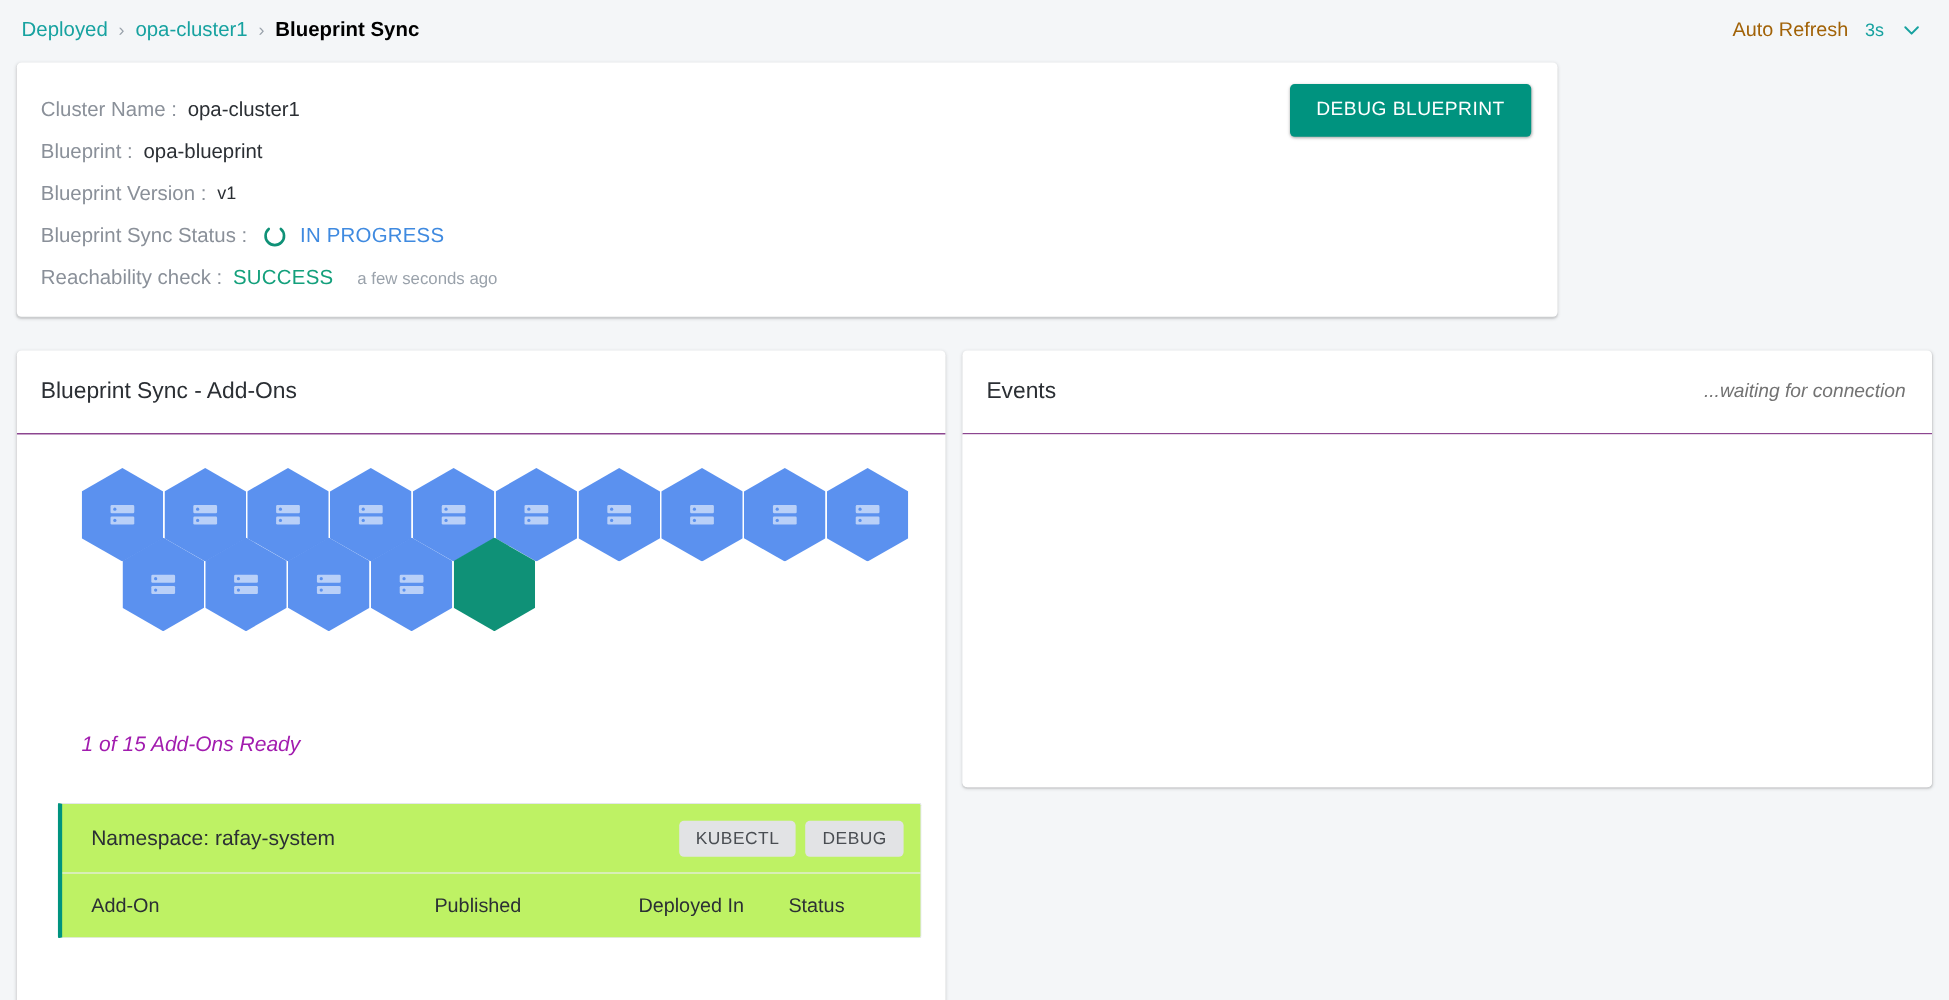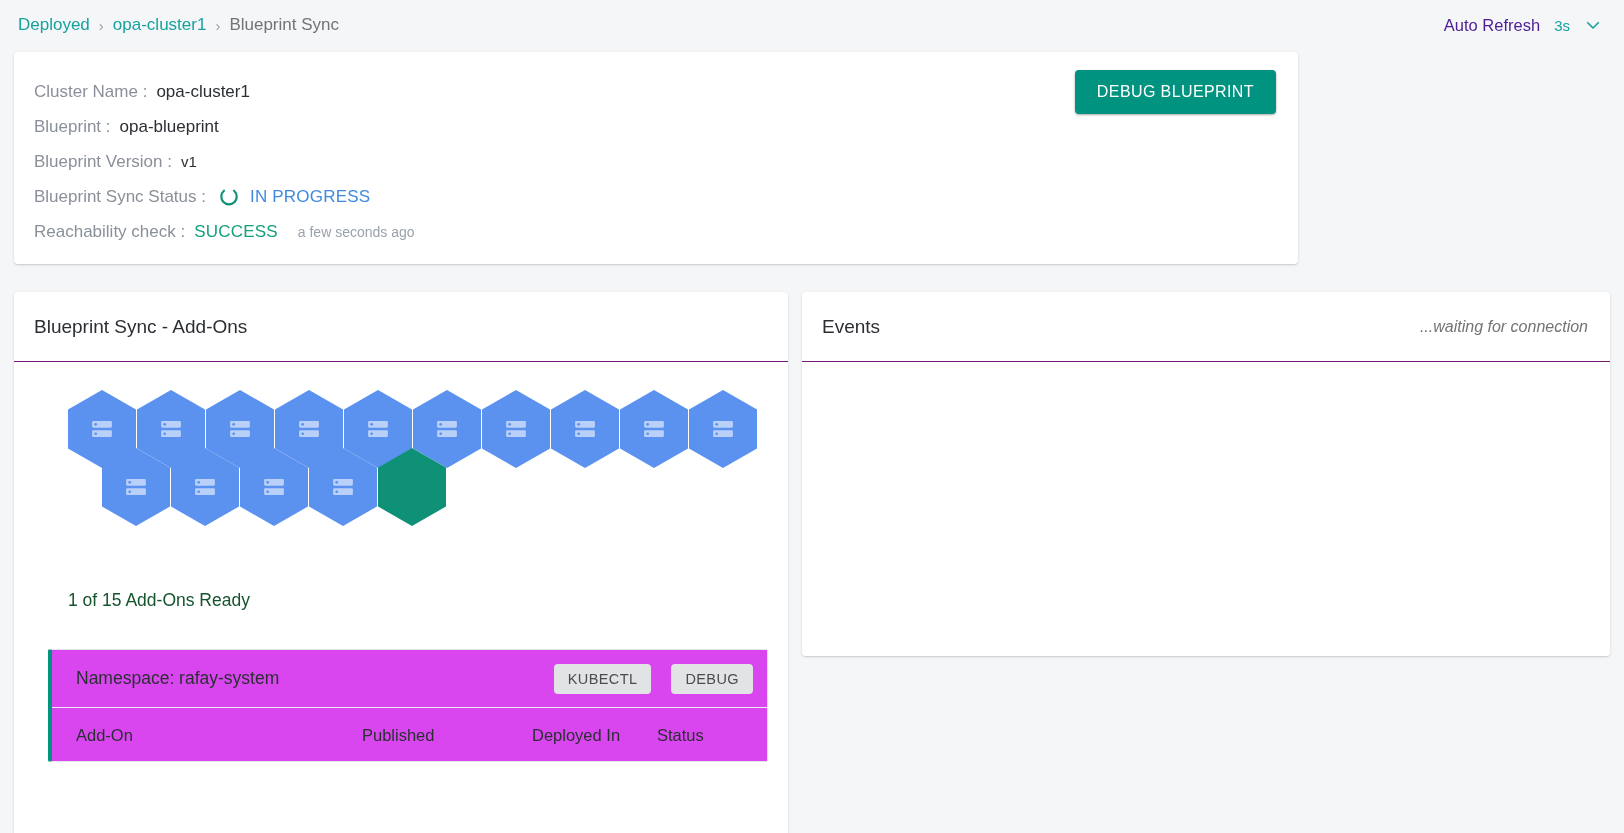--- a/index.html
+++ b/index.html
@@ -16,29 +16,29 @@
   .topbar {
     height: 50px;
     display: flex;
     align-items: center;
     padding: 0 22px 0 18px;
     background: #f4f6f8;
   }
   .crumbs { display: flex; align-items: center; font-size: 17px; }
   .crumb-link { color: #17a2a0; cursor: pointer; white-space: nowrap; }
   .crumb-sep { color: #9aa2ab; margin: 0 9px; font-size: 15px; }
-  .crumb-current { color: #737373; white-space: nowrap; }
+  .crumb-current { color: #000000; white-space: nowrap; font-weight: bold; }
 
   .topbar-right {
     margin-left: auto;
     display: flex;
     align-items: center;
     gap: 14px;
   }
-  .auto-refresh-label { color: #4c1d95; font-size: 16.5px; }
+  .auto-refresh-label { color: #a16207; font-size: 16.5px; }
   .auto-refresh-value { color: #17a2a0; font-size: 15px; cursor: pointer; }
   .chevron-down {
     width: 18px; height: 18px; cursor: pointer;
     display: inline-flex; align-items: center; justify-content: center;
   }
 
   
   .card {
     background: #ffffff;
     border-radius: 4px;
@@ -117,42 +117,43 @@
     width: 68px; height: 78px;
     margin-right: 1px;
     background: #5b91ef;
     clip-path: polygon(50% 0%, 100% 25%, 100% 75%, 50% 100%, 0% 75%, 0% 25%);
     display: flex; align-items: center; justify-content: center;
   }
   .hex.ready { background: #0f9177; }
   .hex-icon { width: 22px; height: 18px; }
 
   .ready-count {
-    margin: 20px 0 0 54px;
+    margin: 40px 0 0 54px;
     font-size: 17.5px;
-    color: #14532d;
+    color: #a21caf;
+    font-style: italic;
   }
 
   
   .ns-block {
     margin: 38px 20px 0 34px;
     border: 1px solid #e4e7ea;
     border-left: 4px solid #00937f;
     border-radius: 2px;
-    background: #d946ef;
+    background: #bef264;
   }
   .ns-head {
     height: 58px;
     display: flex;
     align-items: center;
     padding: 0 14px 0 24px;
     border-bottom: 1px solid #e9ecef;
   }
   .ns-title { font-size: 17.5px; color: #2b2f34; }
-  .ns-actions { margin-left: auto; display: flex; gap: 20px; }
+  .ns-actions { margin-left: auto; display: flex; gap: 8px; }
   .chip-btn {
     background: #e2e3e5;
     border: none;
     border-radius: 4px;
     color: #494d52;
     font-size: 14.5px;
     font-family: "Liberation Sans", sans-serif;
     letter-spacing: .4px;
     padding: 7px 14px;
     cursor: pointer;

